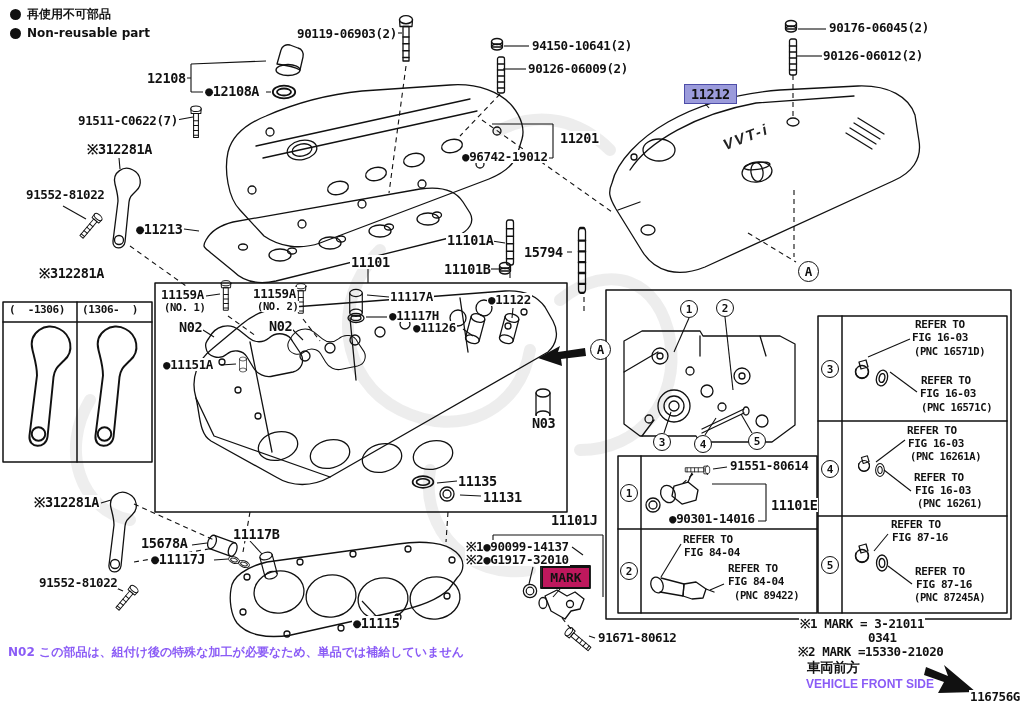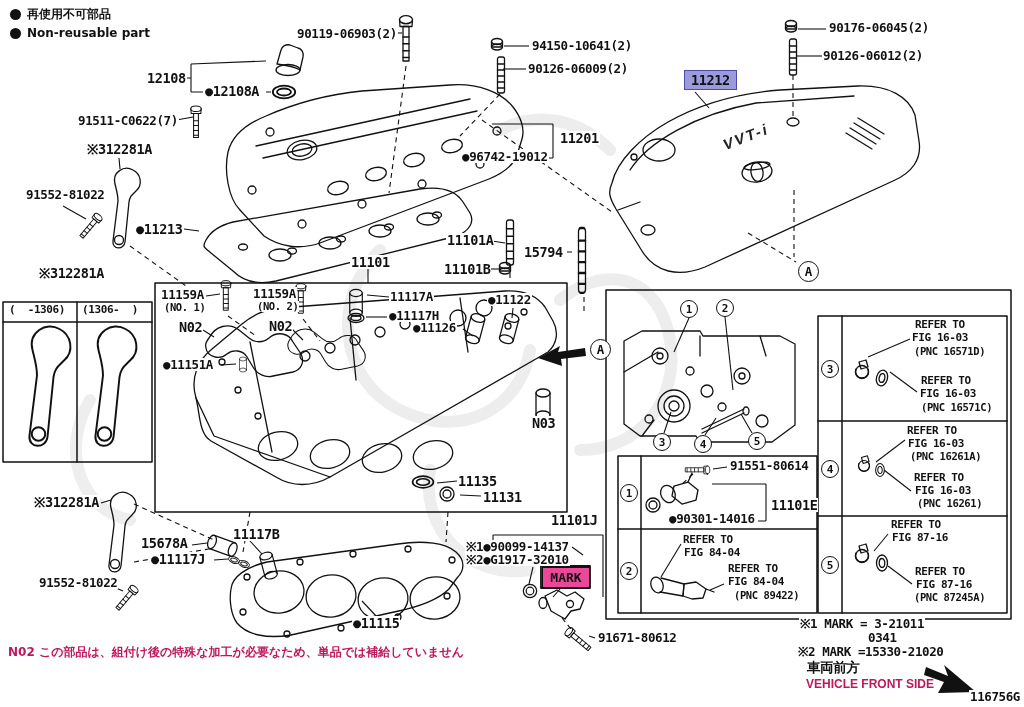--- a/index.html
+++ b/index.html
@@ -5,33 +5,33 @@
   html,body{margin:0;padding:0;background:#fff;}
   .stage{position:relative;width:1024px;height:707px;background:#fff;overflow:hidden;
          font-family:"DejaVu Sans Mono",monospace;color:#111;}
   svg.art{position:absolute;left:0;top:0;pointer-events:none;}
   .lb{position:absolute;font:bold 12.5px "DejaVu Sans Mono",monospace;color:#111;
       white-space:pre;letter-spacing:-0.4px;line-height:1.05;background:#fff;padding:0 1px;}
   .s10{font-size:10.5px;}
   .s11{font-size:11px;}
   .lg{font-size:13.5px;}
   .jp{font-family:"DejaVu Sans",sans-serif;}
-  .note{position:absolute;font:bold 11.5px "Liberation Sans",sans-serif;color:#be185d;white-space:pre;}
+  .note{position:absolute;font:bold 11.5px "Liberation Sans",sans-serif;color:#8b5cf6;white-space:pre;}
   .notejp{font:bold 12px "DejaVu Sans",sans-serif;}
   .legendrow{position:absolute;display:flex;align-items:center;gap:6px;}
   .dot{width:11px;height:11px;border-radius:50%;background:#111;flex:0 0 auto;}
   .legendtext{font:bold 12px "DejaVu Sans",sans-serif;white-space:pre;}
   .cmark{position:absolute;width:18px;height:18px;border:1.8px solid #111;border-radius:50%;
          display:flex;align-items:center;justify-content:center;
          font:bold 11px "DejaVu Sans Mono",monospace;background:#fff;box-sizing:border-box;}
   .amark{width:21px;height:21px;font-size:12.5px;}
   .hl{position:absolute;background:#9b9bdb;border:1.6px solid #4d4da8;
       font:bold 13.5px "DejaVu Sans Mono",monospace;padding:1px 6px;letter-spacing:-0.4px;}
   .markbox{position:absolute;border:1.8px solid #111;width:46px;height:19px;text-align:center;
-           font:bold 13px "DejaVu Sans Mono",monospace;line-height:19px;background:#ec4899;}
+           font:bold 13px "DejaVu Sans Mono",monospace;line-height:19px;background:#be185d;}
   .vvti{position:absolute;font:bold italic 15px "Liberation Sans",sans-serif;letter-spacing:2px;
         transform:rotate(-21deg);background:transparent;color:#222;}
 </style>
 </head>
 <body>
 
 <div class="stage">
 
 <svg class="art" width="1024" height="707" viewBox="0 0 1024 707">
   <defs>
@@ -383,21 +383,21 @@
 <div class="legendrow" style="left:10px;top:26px;">
   <span class="dot"></span>
   <span class="legendtext">Non-reusable part</span>
 </div>
 
 <div class="lb" style="left:296px;top:27px;">90119-06903(2)</div>
 <div class="lb" style="left:531px;top:39px;">94150-10641(2)</div>
 <div class="lb" style="left:527px;top:62px;">90126-06009(2)</div>
 <div class="lb" style="left:828px;top:21px;">90176-06045(2)</div>
 <div class="lb" style="left:822px;top:49px;">90126-06012(2)</div>
-<div class="hl" style="left:684px;top:70px;">11212</div>
+<div class="hl" style="left:684px;top:84px;">11212</div>
 <div class="lb lg" style="left:146px;top:71px;">12108</div>
 <div class="lb lg" style="left:204px;top:84px;">●12108A</div>
 <div class="lb" style="left:77px;top:114px;">91511-C0622(7)</div>
 <div class="lb lg" style="left:86px;top:142px;">※312281A</div>
 <div class="lb lg" style="left:559px;top:131px;">11201</div>
 <div class="lb" style="left:461px;top:150px;">●96742-19012</div>
 <div class="lb" style="left:25px;top:188px;">91552-81022</div>
 <div class="lb lg" style="left:135px;top:222px;">●11213</div>
 <div class="lb lg" style="left:446px;top:233px;">11101A</div>
 <div class="lb lg" style="left:523px;top:245px;">15794</div>

